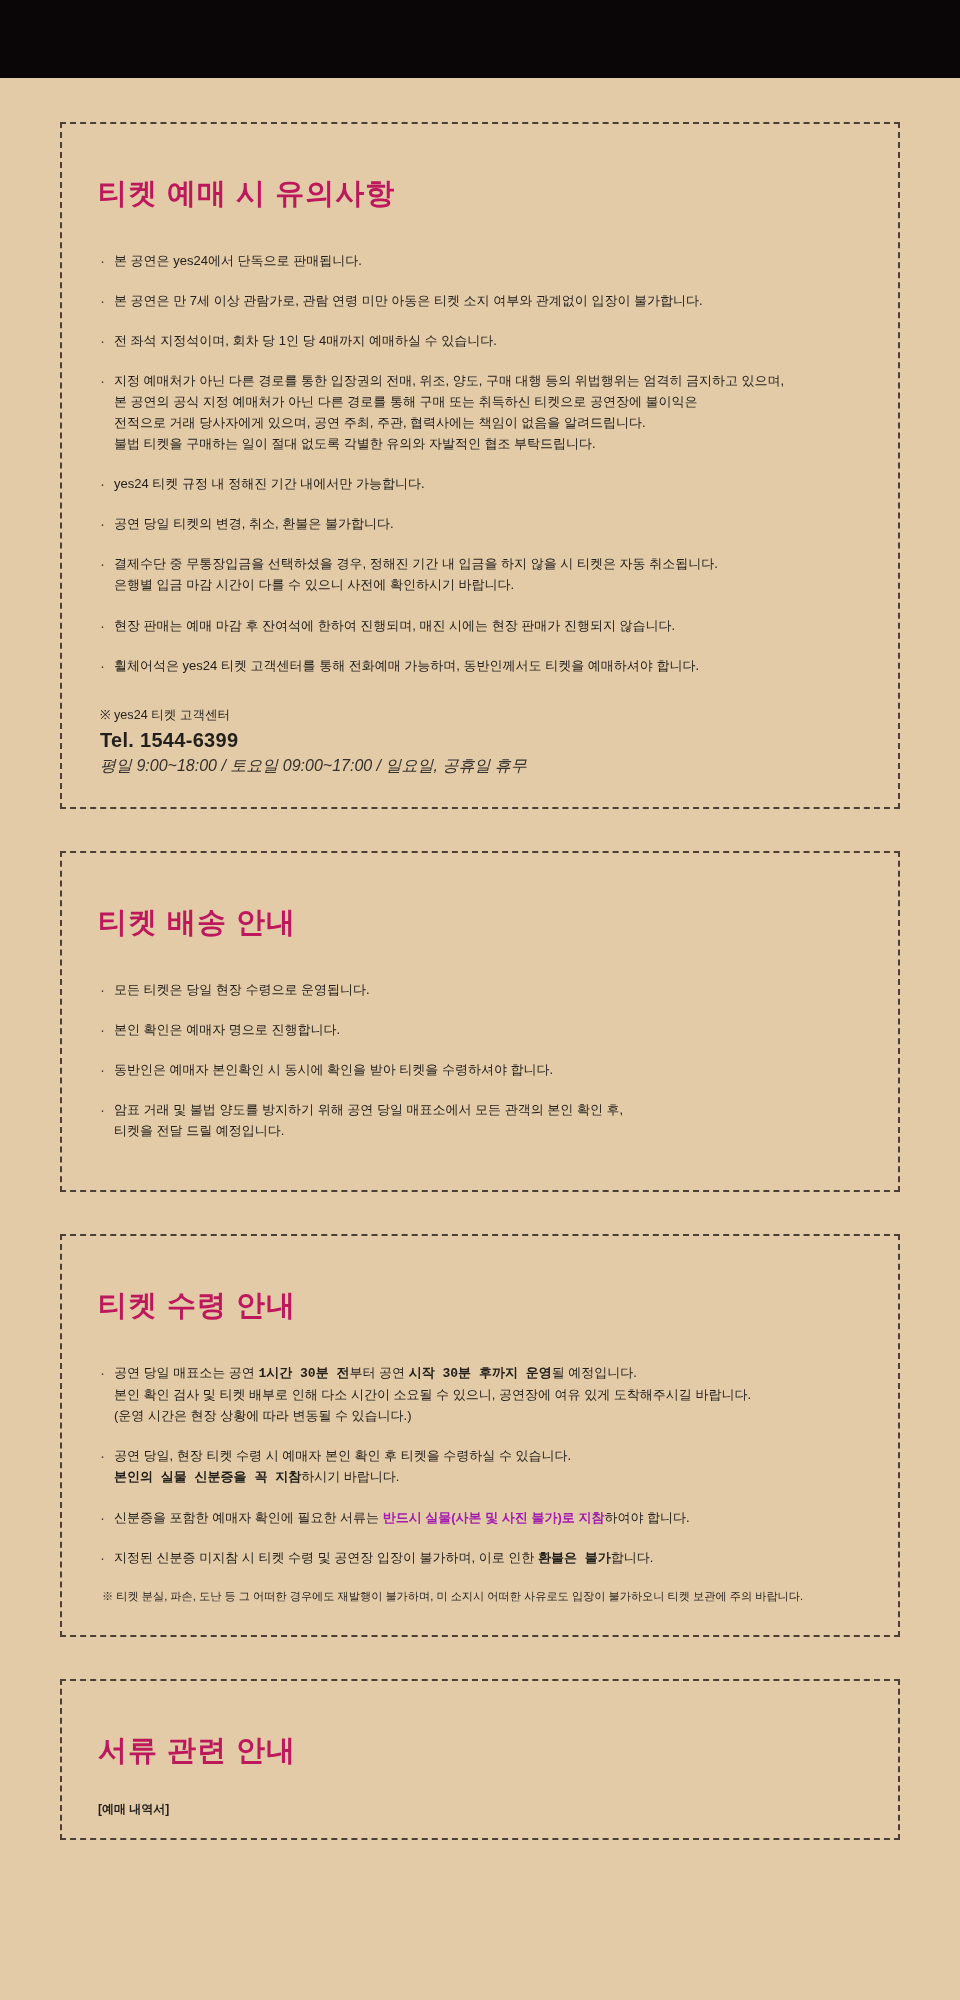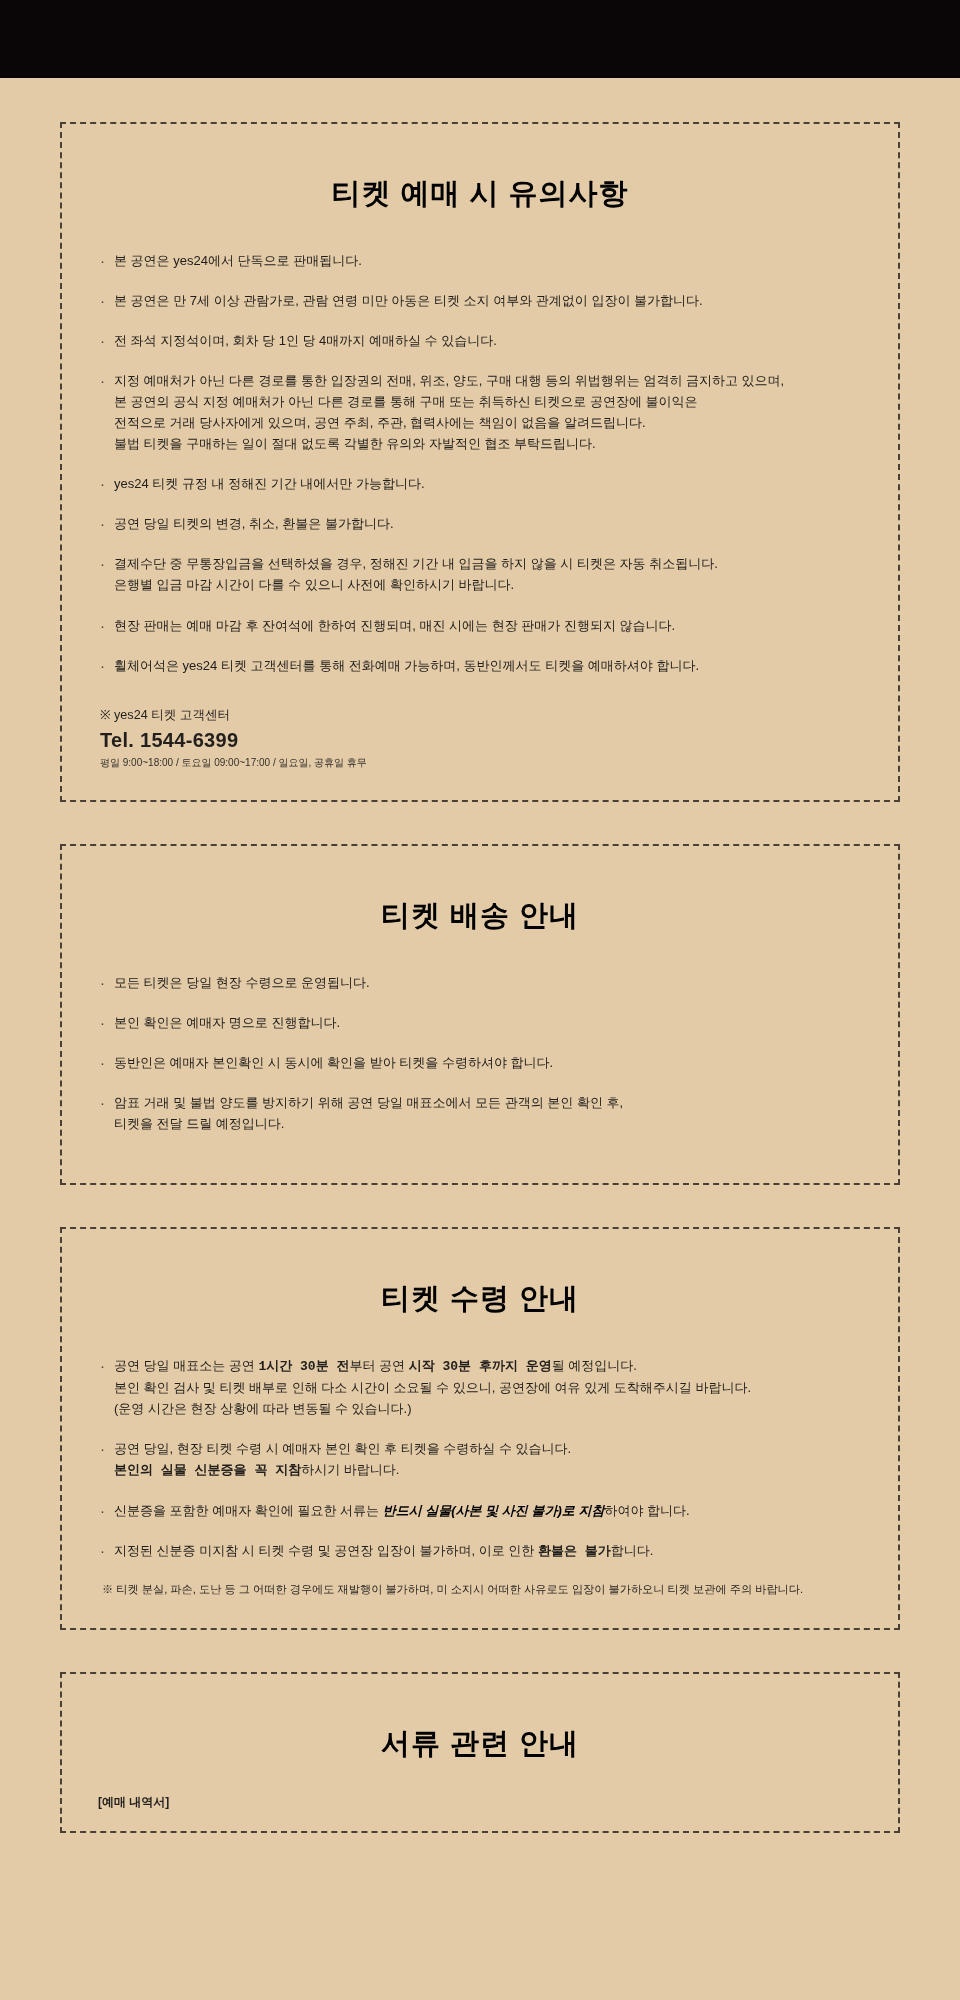--- a/index.html
+++ b/index.html
@@ -26,26 +26,25 @@
   .content {
     padding: 44px 60px 60px 60px;
   }
   .panel {
     border: 2px dashed #4a4038;
     padding: 34px 36px 30px 36px;
     margin-bottom: 42px;
     background: transparent;
   }
   .panel-title {
-    text-align: center;
     font-size: 29px;
     font-weight: bold;
     letter-spacing: 1px;
     margin: 16px 0 36px 0;
-    color: #000000;
+    color: #be185d;
   }
   .panel-title.tight {
     margin-bottom: 30px;
   }
   ul.notes {
     list-style: none;
     margin: 0;
     padding: 0;
   }
   ul.notes > li {
@@ -75,31 +74,31 @@
     font-size: 12.6px;
     margin-bottom: 5px;
   }
   .contact .tel {
     font-size: 20px;
     font-weight: bold;
     letter-spacing: 0.3px;
     margin-bottom: 4px;
   }
   .contact .hours {
-    font-size: 10px;
+    font-size: 16px;
     color: #33302b;
+    font-style: italic;
   }
   b, .b {
     font-weight: bold;
     font-family: Liberation Mono, monospace;
   }
   .red {
-    color: #000000;
-    font-weight: bold;
-    font-style: italic;
+    color: #a21caf;
+    font-weight: bold;
   }
   .footnote {
     font-size: 11.2px;
     padding-left: 4px;
     line-height: 1.5;
   }
   .doc-section-head {
     font-size: 12px;
     font-weight: bold;
     margin-top: 6px;

